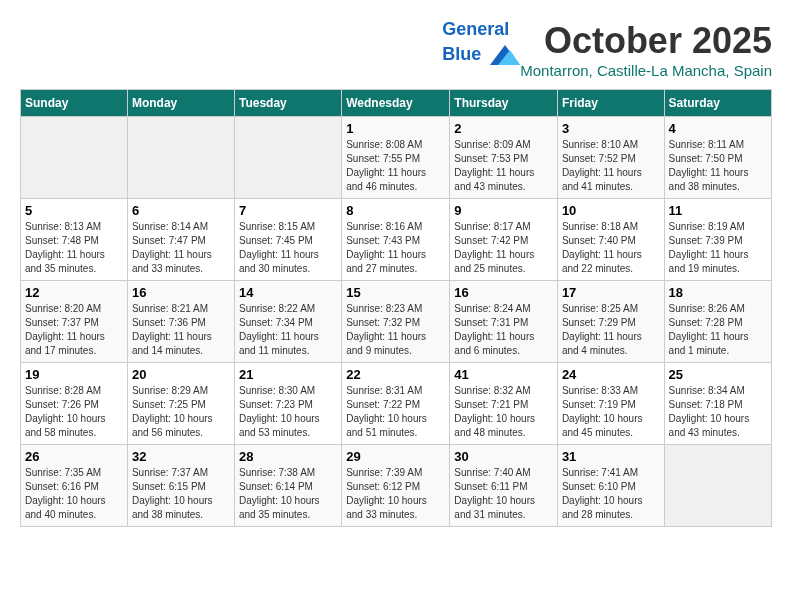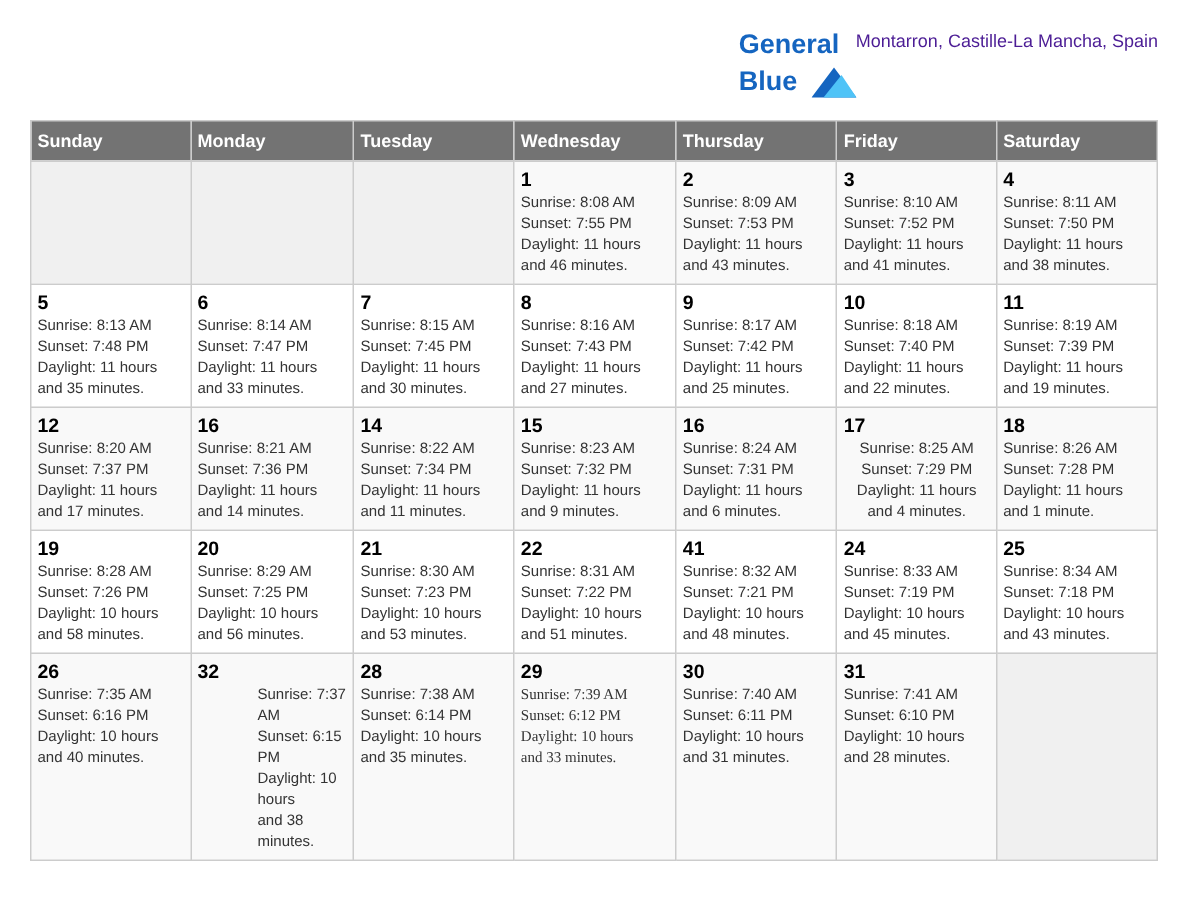--- a/index.html
+++ b/index.html
@@ -36,30 +36,30 @@
     }
     .title-block {
       text-align: right;
     }
     .month-title {
       font-size: 36px;
       font-weight: bold;
       color: #333;
     }
     .location {
-      font-size: 12px;
-      color: #4c1d95;
+      font-size: 15px;
+      color: #0f766e;
     }
     table {
       width: 100%;
       border-collapse: collapse;
       font-size: 11px;
     }
     thead tr th {
-      background-color: #737373;
+      background-color: #0f766e;
       color: #fff;
       padding: 6px 4px;
       text-align: left;
       font-size: 12px;
       border: 1px solid #ccc;
     }
     tbody tr td {
       border: 1px solid #ccc;
       vertical-align: top;
       padding: 4px;
@@ -95,20 +95,21 @@
         <span>General</span><br>
         <span style="color:#1565c0;">Blue</span>
         <svg class="logo-icon" style="display:inline-block;vertical-align:middle;" viewBox="0 0 30 20">
           <polygon points="0,20 15,0 30,20" fill="#1565c0"></polygon>
           <polygon points="8,20 20,5 30,20" fill="#4fc3f7"></polygon>
         </svg>
       </div>
     </div>
   </div>
   <div class="title-block">
+    <div class="month-title">October 2025</div>
     <div class="location">Montarron, Castille-La Mancha, Spain</div>
   </div>
 </div>
 
 <table>
   <thead>
     <tr>
     <th>Sunday</th>
         <th>Monday</th>
         <th>Tuesday</th>
@@ -234,21 +235,21 @@
         </td>
         <td>
           <span class="day-number">16</span>
           <div class="day-info" style="white-space: pre-line;">Sunrise: 8:24 AM
 Sunset: 7:31 PM
 Daylight: 11 hours
 and 6 minutes.</div>
         </td>
         <td>
           <span class="day-number">17</span>
-          <div class="day-info" style="white-space: pre-line; text-align: center;">Sunrise: 8:25 AM
+          <div class="day-info" style="white-space: pre-line;">Sunrise: 8:25 AM
 Sunset: 7:29 PM
 Daylight: 11 hours
 and 4 minutes.</div>
         </td>
         <td>
           <span class="day-number">18</span>
           <div class="day-info" style="white-space: pre-line;">Sunrise: 8:26 AM
 Sunset: 7:28 PM
 Daylight: 11 hours
 and 1 minute.</div>
@@ -308,35 +309,35 @@
       <tr>
         <td>
           <span class="day-number">26</span>
           <div class="day-info" style="white-space: pre-line;">Sunrise: 7:35 AM
 Sunset: 6:16 PM
 Daylight: 10 hours
 and 40 minutes.</div>
         </td>
         <td>
           <span class="day-number">32</span>
-          <div class="day-info" style="white-space: pre-line; margin-left: 40px;">Sunrise: 7:37 AM
+          <div class="day-info" style="white-space: pre-line;">Sunrise: 7:37 AM
 Sunset: 6:15 PM
 Daylight: 10 hours
 and 38 minutes.</div>
         </td>
         <td>
           <span class="day-number">28</span>
           <div class="day-info" style="white-space: pre-line;">Sunrise: 7:38 AM
 Sunset: 6:14 PM
 Daylight: 10 hours
 and 35 minutes.</div>
         </td>
         <td>
           <span class="day-number">29</span>
-          <div class="day-info" style="white-space: pre-line; font-family: Liberation Serif, serif;">Sunrise: 7:39 AM
+          <div class="day-info" style="white-space: pre-line;">Sunrise: 7:39 AM
 Sunset: 6:12 PM
 Daylight: 10 hours
 and 33 minutes.</div>
         </td>
         <td>
           <span class="day-number">30</span>
           <div class="day-info" style="white-space: pre-line;">Sunrise: 7:40 AM
 Sunset: 6:11 PM
 Daylight: 10 hours
 and 31 minutes.</div>

